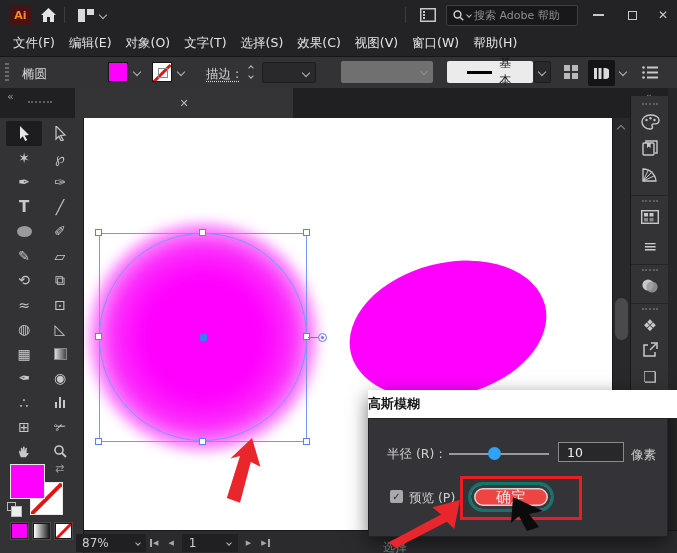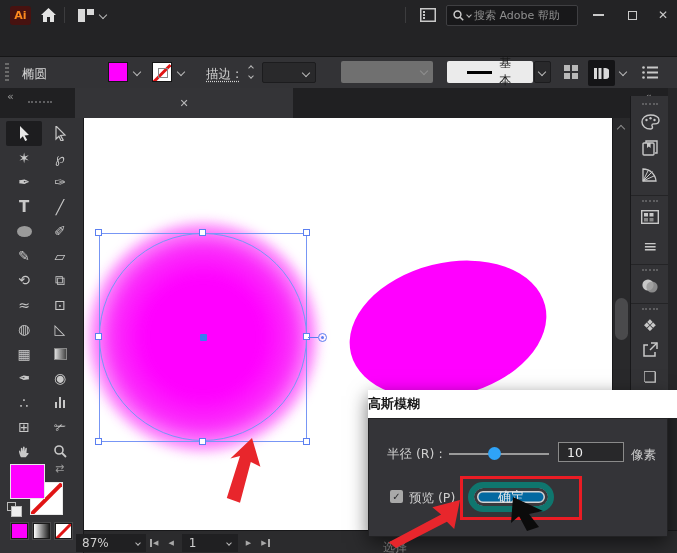--- a/index.html
+++ b/index.html
@@ -122,21 +122,21 @@
   .dlg-body { position:absolute; left:0; top:28px; width:300px; height:119px; background:#343438; border:1px solid #222224; }
   .dlg-label { color:#cfcfcf; font-size:12.5px; white-space:nowrap; }
   .slider-track { position:absolute; left:80px; top:34px; width:100px; height:2px; background:#9a9a9a; }
   .slider-thumb { position:absolute; left:119px; top:28px; width:13px; height:13px; border-radius:50%; background:#2fa3f7; }
   .radius-input { position:absolute; left:189px; top:23px; width:66px; height:20px; background:#28282a;
                   border:1px solid #8a8a8a; color:#eee; font-size:12.5px; padding-left:8px;
                   font-family:"DejaVu Sans","Liberation Sans",sans-serif; }
   .checkbox { position:absolute; left:21px; top:71px; width:13px; height:13px; background:#a9a9a9; border-radius:2px;
               display:flex; align-items:center; justify-content:center; color:#2b2b2d; font-size:10px; font-weight:bold; }
   .ok-btn { position:absolute; left:99px; top:63px; width:86px; height:30px; border-radius:15px;
-            border:6px solid #0f766e; background:#0369a1; color:#e8e8e8; font-size:13px;
+            border:3px solid #0f766e; background:#ef4444; color:#e8e8e8; font-size:15px;
             display:flex; align-items:center; justify-content:center;
             box-shadow:inset 0 0 0 3px #39393d, inset 0 0 0 4.5px #d4d4d4; }
   .red-rect { position:absolute; left:91px; top:57px; width:122px; height:44px; border:3px solid #ea1c24; z-index:3; }
 
   
   .statusbar { left:84px; top:530px; width:593px; height:23px; background:#2b2b2d; border-top:1px solid #18181a; }
   .zoom-box { position:absolute; left:-8px; top:3px; width:70px; height:18px; background:#202022;
               display:flex; align-items:center; justify-content:space-between; padding:0 6px; }
   .zoom-box .z { color:#cfcfcf; font-size:12px; }
   .nav { position:absolute; top:3px; height:18px; display:flex; align-items:center; gap:2px; }
@@ -189,20 +189,31 @@
     </div>
     <div class="abs winbtn" style="left:584px">
       <span style="display:block;width:11px;height:2px;background:#c9c9c9"></span>
     </div>
     <div class="abs winbtn" style="left:618px">
       <span style="display:block;width:9px;height:9px;border:1.6px solid #c9c9c9"></span>
     </div>
     <div class="abs winbtn" style="left:649px; font-size:12px">✕</div>
   </div>
 
+  <div class="abs menubar">
+    <span class="menu-item">文件(F)</span>
+    <span class="menu-item">编辑(E)</span>
+    <span class="menu-item">对象(O)</span>
+    <span class="menu-item">文字(T)</span>
+    <span class="menu-item">选择(S)</span>
+    <span class="menu-item">效果(C)</span>
+    <span class="menu-item">视图(V)</span>
+    <span class="menu-item">窗口(W)</span>
+    <span class="menu-item">帮助(H)</span>
+  </div>
 
   <div class="abs controlbar">
     <div class="abs dragdots" style="left:5px; top:6px"></div>
     <span class="abs ctl-label" style="left:22px; top:9px">椭圆</span>
     <div class="abs swatch" style="left:108px; top:5px; background:#FF00FF"></div>
     <span class="abs chev" style="left:134px; top:12px"></span>
     <div class="abs swatch none" style="left:152px; top:5px"></div>
     <span class="abs chev" style="left:178px; top:12px"></span>
     <span class="abs ctl-label" style="left:206px; top:9px; text-decoration:underline dotted; text-underline-offset:3px">描边 :</span>
     <span class="abs chev sm up" style="left:249px; top:9px"></span>

